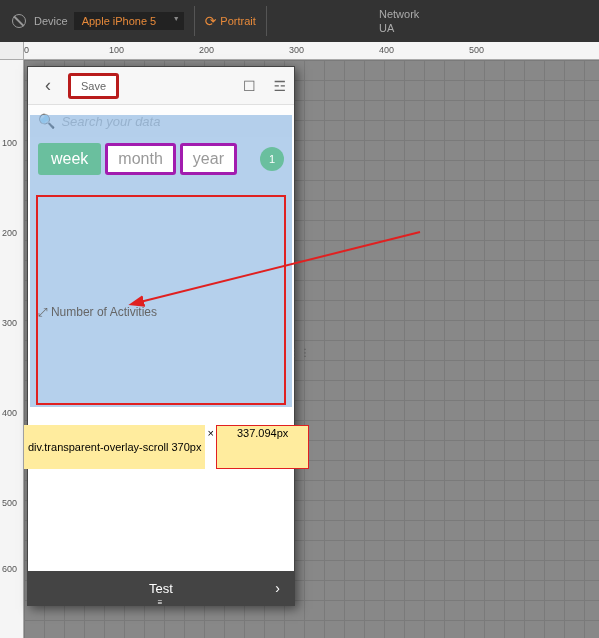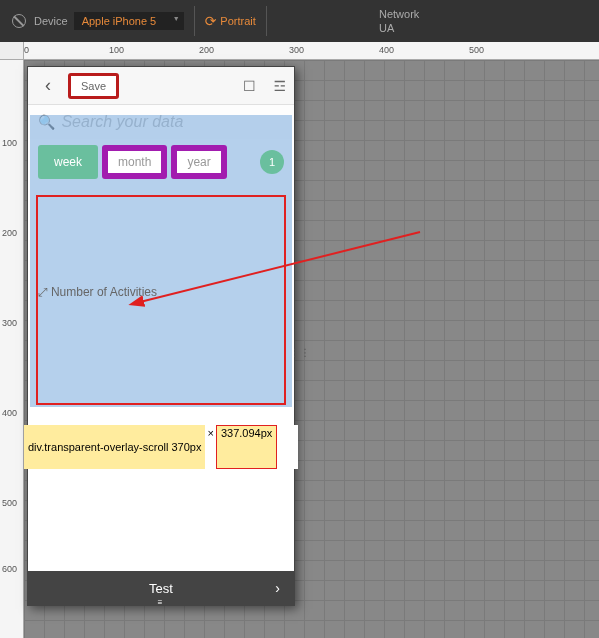--- a/index.html
+++ b/index.html
@@ -28,32 +28,32 @@
 .ruler-v .tick{position:absolute;left:2px;font-size:9px}
 .ruler-corner{position:absolute;left:0;top:0;width:24px;height:18px;background:#eee;border-right:1px solid #aaa;border-bottom:1px solid #aaa}
 .device{position:absolute;left:27px;top:24px;width:268px;height:540px;background:#fff;box-shadow:3px 3px 10px rgba(0,0,0,.5);border:1px solid #444}
 .dev-header{height:38px;background:#f7f7f7;border-bottom:1px solid #e0e0e0;display:flex;align-items:center;padding:0 8px;gap:8px}
 .back-btn{width:24px;height:24px;display:flex;align-items:center;justify-content:center;font-size:18px;color:#555}
 .save-btn{background:#fff;border:3px solid #b91c1c;border-radius:3px;padding:4px 10px;font-size:11px;color:#666}
 .hdr-spacer{flex:1}
 .hdr-icon{font-size:14px;color:#666;margin-left:10px}
 .search-row{padding:8px 10px;display:flex;align-items:center;gap:6px;background:#fdfdfd}
 .search-icn{color:#bbb;font-size:14px}
-.search-ph{color:#bbb;font-style:italic;font-size:16px}
+.search-ph{color:#bbb;font-style:italic;font-size:13px}
 .blue-overlay{position:absolute;left:2px;right:2px;top:48px;height:292px;background:rgba(120,170,220,.55);pointer-events:none}
 .tabs-row{display:flex;align-items:center;padding:6px 10px;gap:4px;position:relative;z-index:2}
-.tab{border:6px solid #a21caf;border-radius:3px;padding:4px 10px;font-size:12px;color:#999;background:#fff}
+.tab{border:3px solid #a21caf;border-radius:3px;padding:4px 10px;font-size:16px;color:#999;background:#fff}
 .tab.active{background:#6abf9e;color:#fff;border-color:#6abf9e}
 .count-badge{margin-left:auto;width:24px;height:24px;border-radius:50%;background:#6abf9e;color:#fff;display:flex;align-items:center;justify-content:center;font-size:11px}
 .red-box{position:absolute;left:8px;top:128px;width:250px;height:210px;border:2px solid #e02020;pointer-events:none;z-index:5}
-.chart-title{font-size:12px;color:#666;padding:4px 10px;margin-top:96px;position:relative;z-index:3}
+.chart-title{font-size:12px;color:#666;padding:4px 10px;margin-top:120px;position:relative;z-index:3}
 .tooltip-bar{position:absolute;left:-4px;top:358px;right:-4px;background:#fff;z-index:6;display:flex;font-family:monospace;font-size:11px}
 .tooltip-left{background:#ffec9e;padding:16px 4px;flex:0 0 auto}
 .tooltip-sep{background:#fff;padding:2px 2px}
-.tooltip-right{background:#ffec9e;border:1.5px solid #e02020;padding:1px 4px}
+.tooltip-right{background:#ffec9e;border:1.5px solid #e02020;padding:1px 20px}
 .chart-area{position:absolute;left:0;top:378px;right:0;height:120px;padding:4px 8px}
 .chart-svg{width:100%;height:100%}
 .bottom-bar{position:absolute;left:0;right:0;bottom:0;height:34px;background:#444;color:#fff;display:flex;align-items:center;justify-content:center;font-size:13px}
 .bottom-bar .chev{position:absolute;right:14px;font-size:14px}
 .handle{position:absolute;left:50%;bottom:-1px;transform:translateX(-50%);width:40px;height:8px;display:flex;align-items:center;justify-content:center;color:#fff;font-size:8px;letter-spacing:2px}
 .resize-handle{position:absolute;right:-6px;top:50%;width:10px;height:32px;display:flex;align-items:center;color:#555;font-size:10px}
 .arrow-svg{position:absolute;left:0;top:0;width:100%;height:100%;pointer-events:none;z-index:20}
 .net-row{display:flex;align-items:center;gap:20px}
 </style>
 </head>

